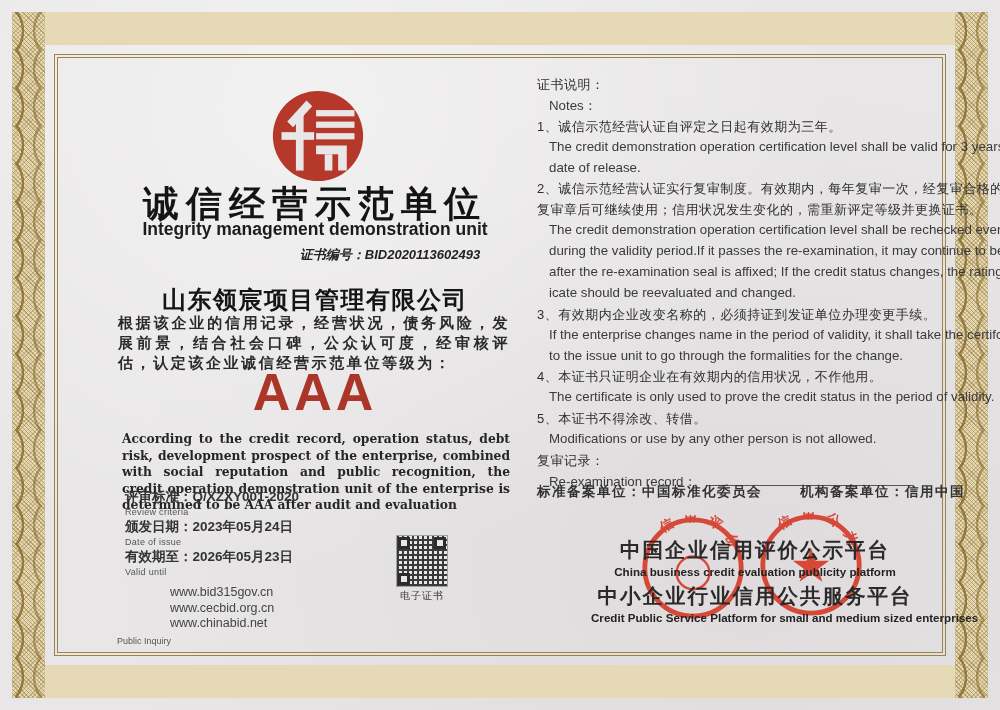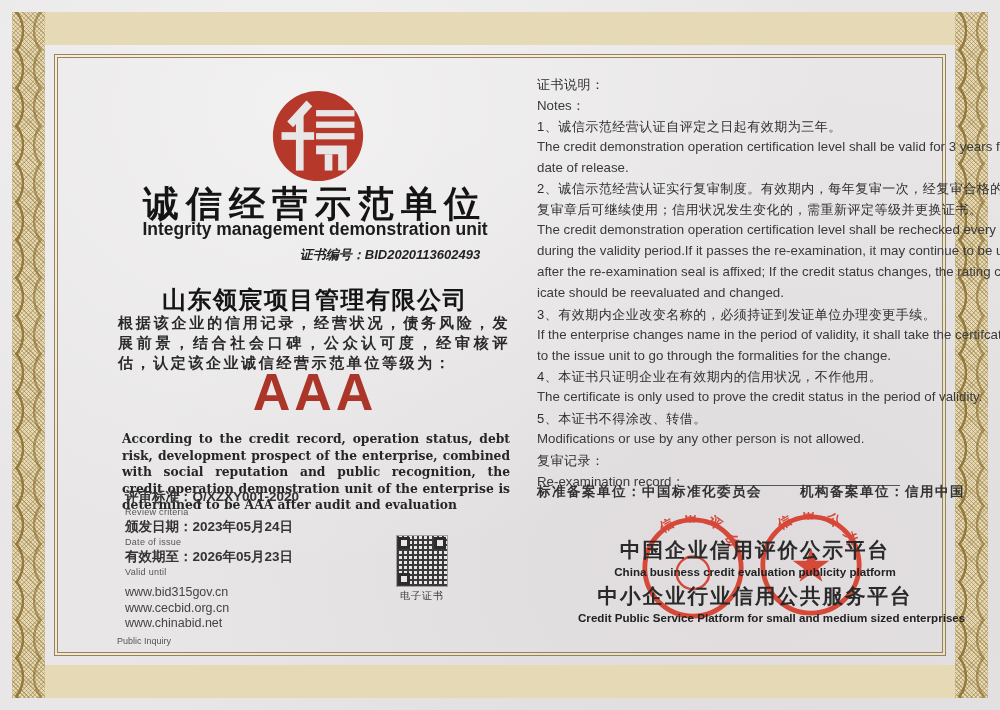--- a/index.html
+++ b/index.html
@@ -57,46 +57,46 @@
     letter-spacing:4px; color:#ac352a; }
   .assess-en { left:122px; top:431px; width:388px;
     font-family:"DejaVu Serif", serif; font-weight:bold; font-size:12.3px;
     line-height:16.5px; text-align:justify; color:#262626; }
   .field { left:125px; width:300px; font-size:13.5px; font-weight:bold; color:#333; white-space:nowrap; }
   .field .sub { display:block; font-size:9px; font-weight:normal; color:#555; margin-top:1px; letter-spacing:.3px; }
   .f0 { top:488px; } .f1 { top:518px; } .f2 { top:548px; }
   .inquiry { left:125px; top:585px; width:300px; font-size:12.5px; color:#444; }
   .inquiry .row { display:flex; }
   .inquiry .lbl { font-weight:bold; color:#333; white-space:nowrap; }
-  .inquiry .urls div { line-height:15.5px; }
+  .inquiry .urls div { line-height:15.5px;margin-left:45px; }
   .inquiry .sub { font-size:9px; color:#555; margin-top:4px; margin-left:-8px; }
   
   .qr { left:397px; top:536px; width:50px; height:50px; background:#e8e6e7;
     background-image:
       repeating-linear-gradient(0deg,  #3a3a3a 0 2px, transparent 2px 5px),
       repeating-linear-gradient(90deg, #3a3a3a 0 2px, transparent 2px 5px);
     outline:1px solid rgba(60,60,60,.4); }
   .qr i { position:absolute; width:12px; height:12px; border:3px solid #2c2c2c; background:#e8e6e7; }
   .qr i.tl { left:1px; top:1px; } .qr i.tr { right:1px; top:1px; } .qr i.bl { left:1px; bottom:1px; }
   .qr-label { left:390px; top:589px; width:64px; text-align:center; font-size:10px; color:#3a3a3a; letter-spacing:1px; }
 
   
   .notes { left:537px; top:76px; width:418px; }
   .note-line { height:20.9px; white-space:nowrap; overflow:visible; }
   .note-line.cn { font-size:13px; color:#2e2e2e; letter-spacing:.5px; }
-  .note-line.en { font-size:13.3px; color:#3a3a3a; }
+  .note-line.en { font-size:13.3px; color:#3a3a3a;margin-left:12px; }
   .fill-line { display:inline-block; width:205px; border-bottom:1px solid #555; margin-left:10px; vertical-align:baseline; height:12px; }
   .filing { left:537px; top:483px; width:420px; display:flex; gap:38px;
     font-size:13.5px; font-weight:bold; color:#333; letter-spacing:1.5px; white-space:nowrap; }
   .seal { width:106px; height:106px; opacity:.92; }
   .seal-left { left:640px; top:515px; }
   .seal-right { left:758px; top:512px; }
   .platforms { left:578px; top:536px; width:354px; text-align:center; }
   .platforms .p-cn { font-size:20.5px; font-weight:bold; color:#2a2a2a; letter-spacing:2px; white-space:nowrap; }
-  .platforms .p-en { font-size:11.6px; font-weight:bold; color:#222; margin:1px 0 4px; white-space:nowrap; }
+  .platforms .p-en { font-size:11.6px; font-weight:bold; color:#222; margin:1px 13px 4px; white-space:nowrap; }
 </style>
 </head>
 <body>
 
 <div class="cert">
 
   <div class="band h top"></div>
   <div class="band h bottom"></div>
   <div class="band v left"></div>
   <div class="band v right"></div>

